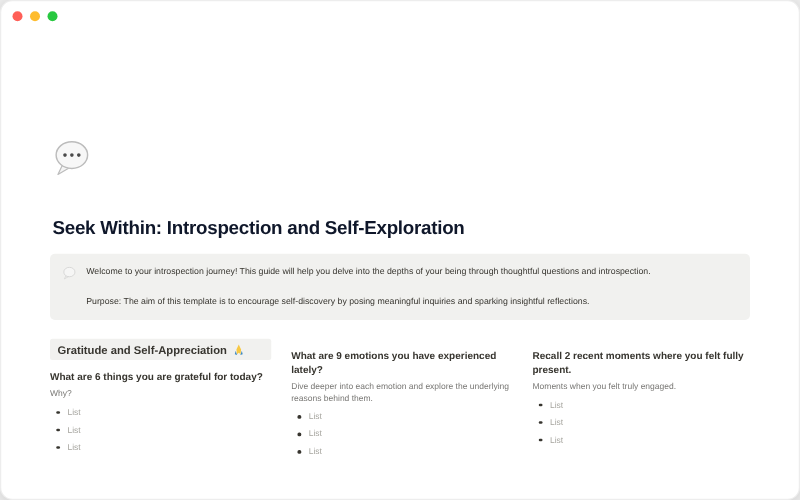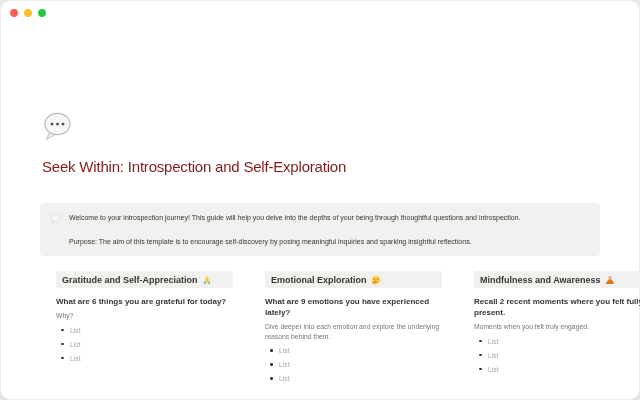--- a/index.html
+++ b/index.html
@@ -12,38 +12,38 @@
   }
   .titlebar { position:absolute; top:0; left:0; right:0; height:30px; }
   .traffic { position:absolute; top:9px; left:10px; display:flex; gap:6px; }
   .dot { width:8px; height:8px; border-radius:50%; }
   .dot.red { background:#ff5f57; }
   .dot.yellow { background:#febc2e; }
   .dot.green { background:#28c840; }
 
   .page-icon { position:absolute; left:42px; top:111px; width:31px; height:31px; }
   .page-title {
-    position:absolute; left:42px; top:158px; width:560px;
-    font-size:15px; font-weight:400; color:#7f1d1d; letter-spacing:-0.2px;
+    position:absolute; left:42px; top:174px; width:560px;
+    font-size:15px; font-weight:700; color:#0f172a; letter-spacing:-0.2px;
   }
 
   .callout {
     position:absolute; left:40px; top:203px; width:560px;
     background:#f1f1ef; border-radius:4px;
     padding:9px 14px 9px 10px; display:flex; gap:8px; align-items:flex-start;
   }
   .callout-icon { width:11px; height:11px; flex:0 0 11px; opacity:0.55; margin-top:1px; }
   .callout-text p { font-size:7px; line-height:11px; color:#37352f; white-space:nowrap; overflow:hidden; }
   .callout-text p + p { margin-top:13px; }
 
   .columns {
     position:absolute; left:40px; top:271px; width:565px; bottom:0;
     display:flex; gap:16px;
   }
-  .col { width:177px; flex:0 0 177px;margin-left:16px; }
+  .col { width:177px; flex:0 0 177px; }
   .col-heading {
     background:#f1f1ef; border-radius:2px; height:17px;
     padding:0 6px; display:flex; align-items:center; gap:4px;
     font-size:9px; font-weight:700; color:#37352f;
   }
   .col-heading .emoji { width:10px; height:10px; display:inline-block; }
   .q { font-size:8px; font-weight:700; color:#37352f; line-height:11px; margin-top:8px; }
   .q2 { margin-top:15px; }
   .caption { font-size:6.8px; color:#787774; line-height:9.5px; margin-top:4px; }
   ul.blist { list-style:none; margin-top:5px; }
@@ -104,48 +104,30 @@
       <p class="q">What are 6 things you are grateful for today?</p>
       <p class="caption">Why?</p>
       <ul class="blist">
         <li>List</li>
         <li>List</li>
         <li>List</li>
       </ul>
     </div>
 
     <div class="col">
-      <div class="col-heading">
-        <span>Emotional Exploration</span>
-        <svg class="emoji" viewBox="0 0 16 16">
-          <circle cx="8" cy="8" r="7" fill="#ffcc4d"></circle>
-          <circle cx="5.5" cy="6.3" r="0.9" fill="#664500"></circle>
-          <circle cx="10.5" cy="6.3" r="0.9" fill="#664500"></circle>
-          <path d="M5.5 10.3 Q7.5 9.3 9.5 10.6" stroke="#664500" stroke-width="1" fill="none" stroke-linecap="round"></path>
-          <ellipse cx="4.8" cy="12.6" rx="2.6" ry="1.6" fill="#f19020"></ellipse>
-        </svg>
-      </div>
       <p class="q">What are 9 emotions you have experienced lately?</p>
       <p class="caption">Dive deeper into each emotion and explore the underlying reasons behind them.</p>
       <ul class="blist">
         <li>List</li>
         <li>List</li>
         <li>List</li>
       </ul>
     </div>
 
     <div class="col">
-      <div class="col-heading">
-        <span>Mindfulness and Awareness</span>
-        <svg class="emoji" viewBox="0 0 16 16">
-          <circle cx="8" cy="3.8" r="2.5" fill="#e0b08c"></circle>
-          <path d="M8 6.3 C4.8 6.8 3.2 9.8 2.2 12.8 L13.8 12.8 C12.8 9.8 11.2 6.8 8 6.3 Z" fill="#e8740f"></path>
-          <rect x="1.8" y="12.3" width="12.4" height="1.8" rx="0.9" fill="#c25a0a"></rect>
-        </svg>
-      </div>
       <p class="q">Recall 2 recent moments where you felt fully present.</p>
       <p class="caption">Moments when you felt truly engaged.</p>
       <ul class="blist">
         <li>List</li>
         <li>List</li>
         <li>List</li>
       </ul>
     </div>
 
   </div>

